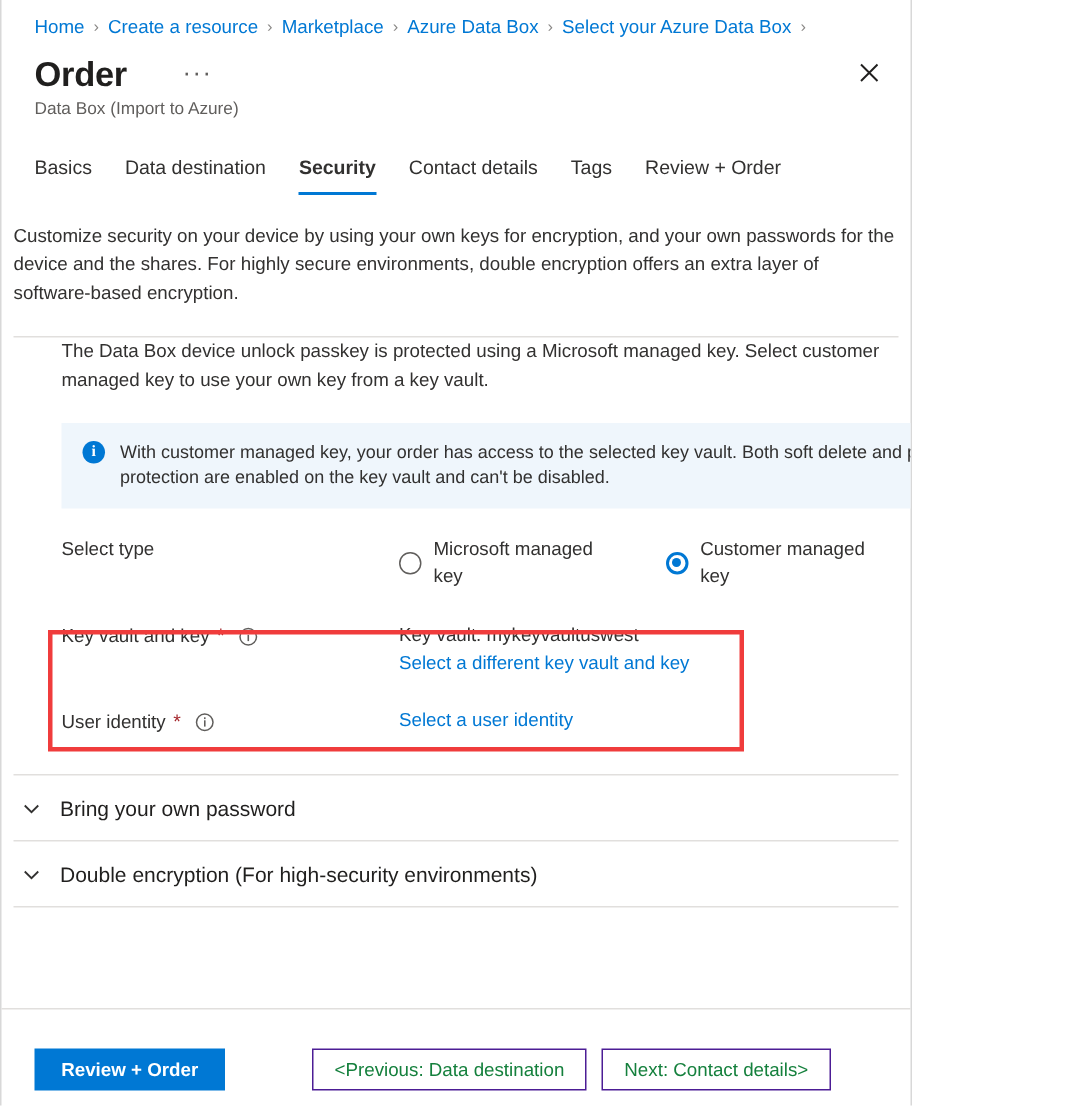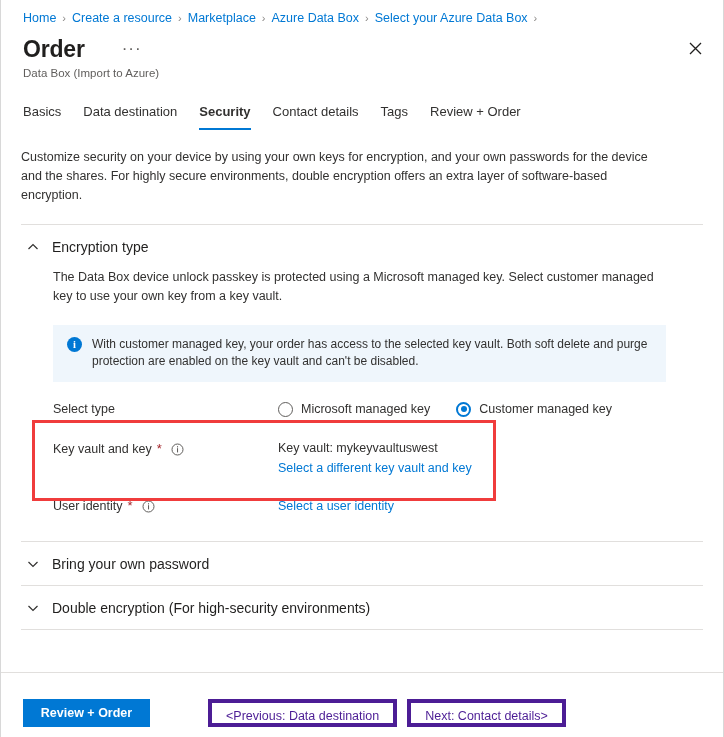--- a/index.html
+++ b/index.html
@@ -9,21 +9,21 @@
   }
   body {
     width: 724px; height: 737px;
     font-family: "Liberation Sans", sans-serif;
     color: #323130;
     overflow: hidden;
   }
 
   .window {
     position: relative;
-    width: 724px; height: 737px;
+    width: 608px; height: 737px;
     background: #ffffff;
     border: 1px solid #d8d8d8;
     border-top: none;
     border-bottom: none;
     display: flex;
     flex-direction: column;
   }
 
   
   .breadcrumb {
@@ -112,21 +112,21 @@
     position: absolute;
     left: 11px; right: 11px; bottom: 0;
     height: 2px;
     background: #0078d4;
   }
   .tab:first-child.active::after { left: 0; }
 
   
   .content {
     flex: 1 1 auto;
-    padding: 0 20px;
+    padding: 0 8px;
     overflow: hidden;
   }
   .intro {
     font-size: 12.5px;
     color: #323130;
     line-height: 19px;
     padding: 18px 0 0 0;
     max-width: 640px;
   }
 
@@ -311,22 +311,22 @@
     font-weight: 600;
     padding: 0 14px;
     height: 28px;
     line-height: 28px;
     cursor: pointer;
     font-family: "Liberation Sans", sans-serif;
     min-width: 127px;
   }
   .btn-secondary {
     background: #ffffff;
-    color: #4c1d95;
-    border: 4px solid #4c1d95;
+    color: #15803d;
+    border: 1px solid #4c1d95;
     font-size: 12.5px;
     padding: 0 14px;
     height: 28px;
     line-height: 26px;
     cursor: pointer;
     font-family: "Liberation Sans", sans-serif;
   }
   .btn-gap-1 { margin-left: 58px; }
   .btn-gap-2 { margin-left: 10px; }
 </style>
@@ -380,28 +380,20 @@
     </div>
   </div>
 
   <div class="content">
 
     <div class="intro">Customize security on your device by using your own keys for encryption, and your own passwords for the device and the shares. For highly secure environments, double encryption offers an extra layer of software-based encryption.</div>
 
     <div style="height:19px"></div>
     <div class="rule"></div>
 
-    <div class="section-head">
-      <span class="chev">
-        <svg width="12" height="12" viewBox="0 0 12 12" aria-hidden="true">
-          <path d="M1.5 8 L6 3.5 L10.5 8" stroke="#323130" stroke-width="1.2" fill="none"></path>
-        </svg>
-      </span>
-      <span class="section-title">Encryption type</span>
-    </div>
 
     <div class="section-body">
       <div class="body-text">The Data Box device unlock passkey is protected using a Microsoft managed key. Select customer managed key to use your own key from a key vault.</div>
 
       <div class="info-banner">
         <span class="info-icon">i</span>
         <span class="info-text">With customer managed key, your order has access to the selected key vault. Both soft delete and purge protection are enabled on the key vault and can't be disabled.</span>
       </div>
 
       <div class="field-row">

